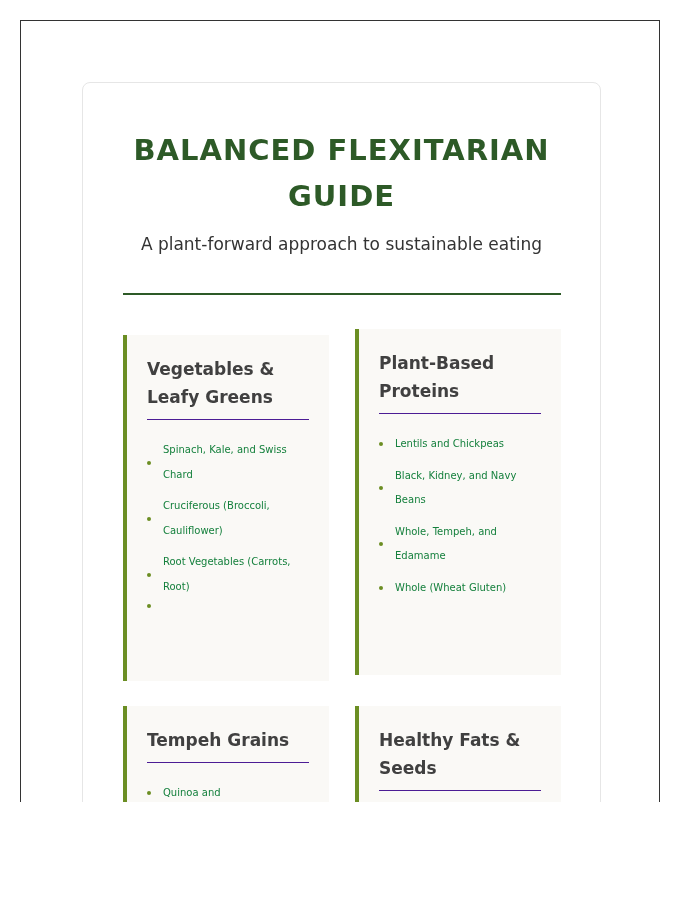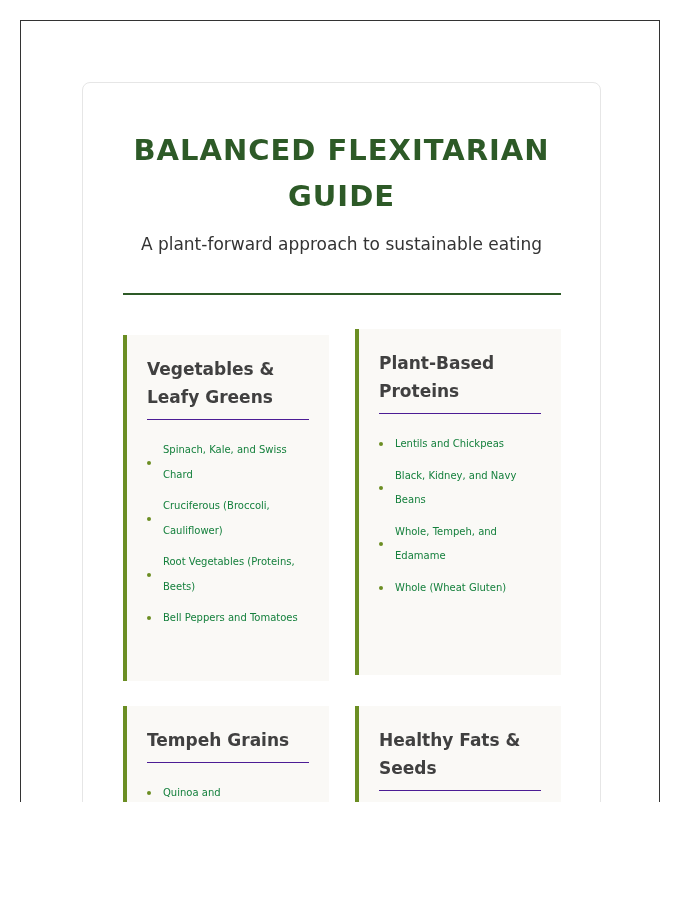--- a/index.html
+++ b/index.html
@@ -40,22 +40,22 @@
   <div class="card">
     <div class="title">BALANCED FLEXITARIAN GUIDE</div>
     <div class="subtitle">A plant-forward approach to sustainable eating</div>
     <div class="divider"></div>
 
     <div class="section" style="left:40px; top:252px; height:346px;">
       <h2>Vegetables &amp; Leafy Greens</h2>
       <ul>
         <li><span class="bullet"></span><span>Spinach, Kale, and Swiss Chard</span></li>
         <li><span class="bullet"></span><span>Cruciferous (Broccoli, Cauliflower)</span></li>
-        <li><span class="bullet"></span><span>Root Vegetables (Proteins, Beets)</span></li>
-        <li><span class="bullet"></span><span>Bell Peppers and Tomatoes</span></li>
+        <li><span class="bullet"></span><span>Root Vegetables (Carrots, Root)</span></li>
+        <li><span class="bullet"></span></li>
       </ul>
     </div>
 
     <div class="section" style="left:272px; top:246px; height:346px;">
       <h2>Plant-Based Proteins</h2>
       <ul>
         <li><span class="bullet"></span><span>Lentils and Chickpeas</span></li>
         <li><span class="bullet"></span><span>Black, Kidney, and Navy Beans</span></li>
         <li><span class="bullet"></span><span>Whole, Tempeh, and Edamame</span></li>
         <li><span class="bullet"></span><span>Whole (Wheat Gluten)</span></li>

